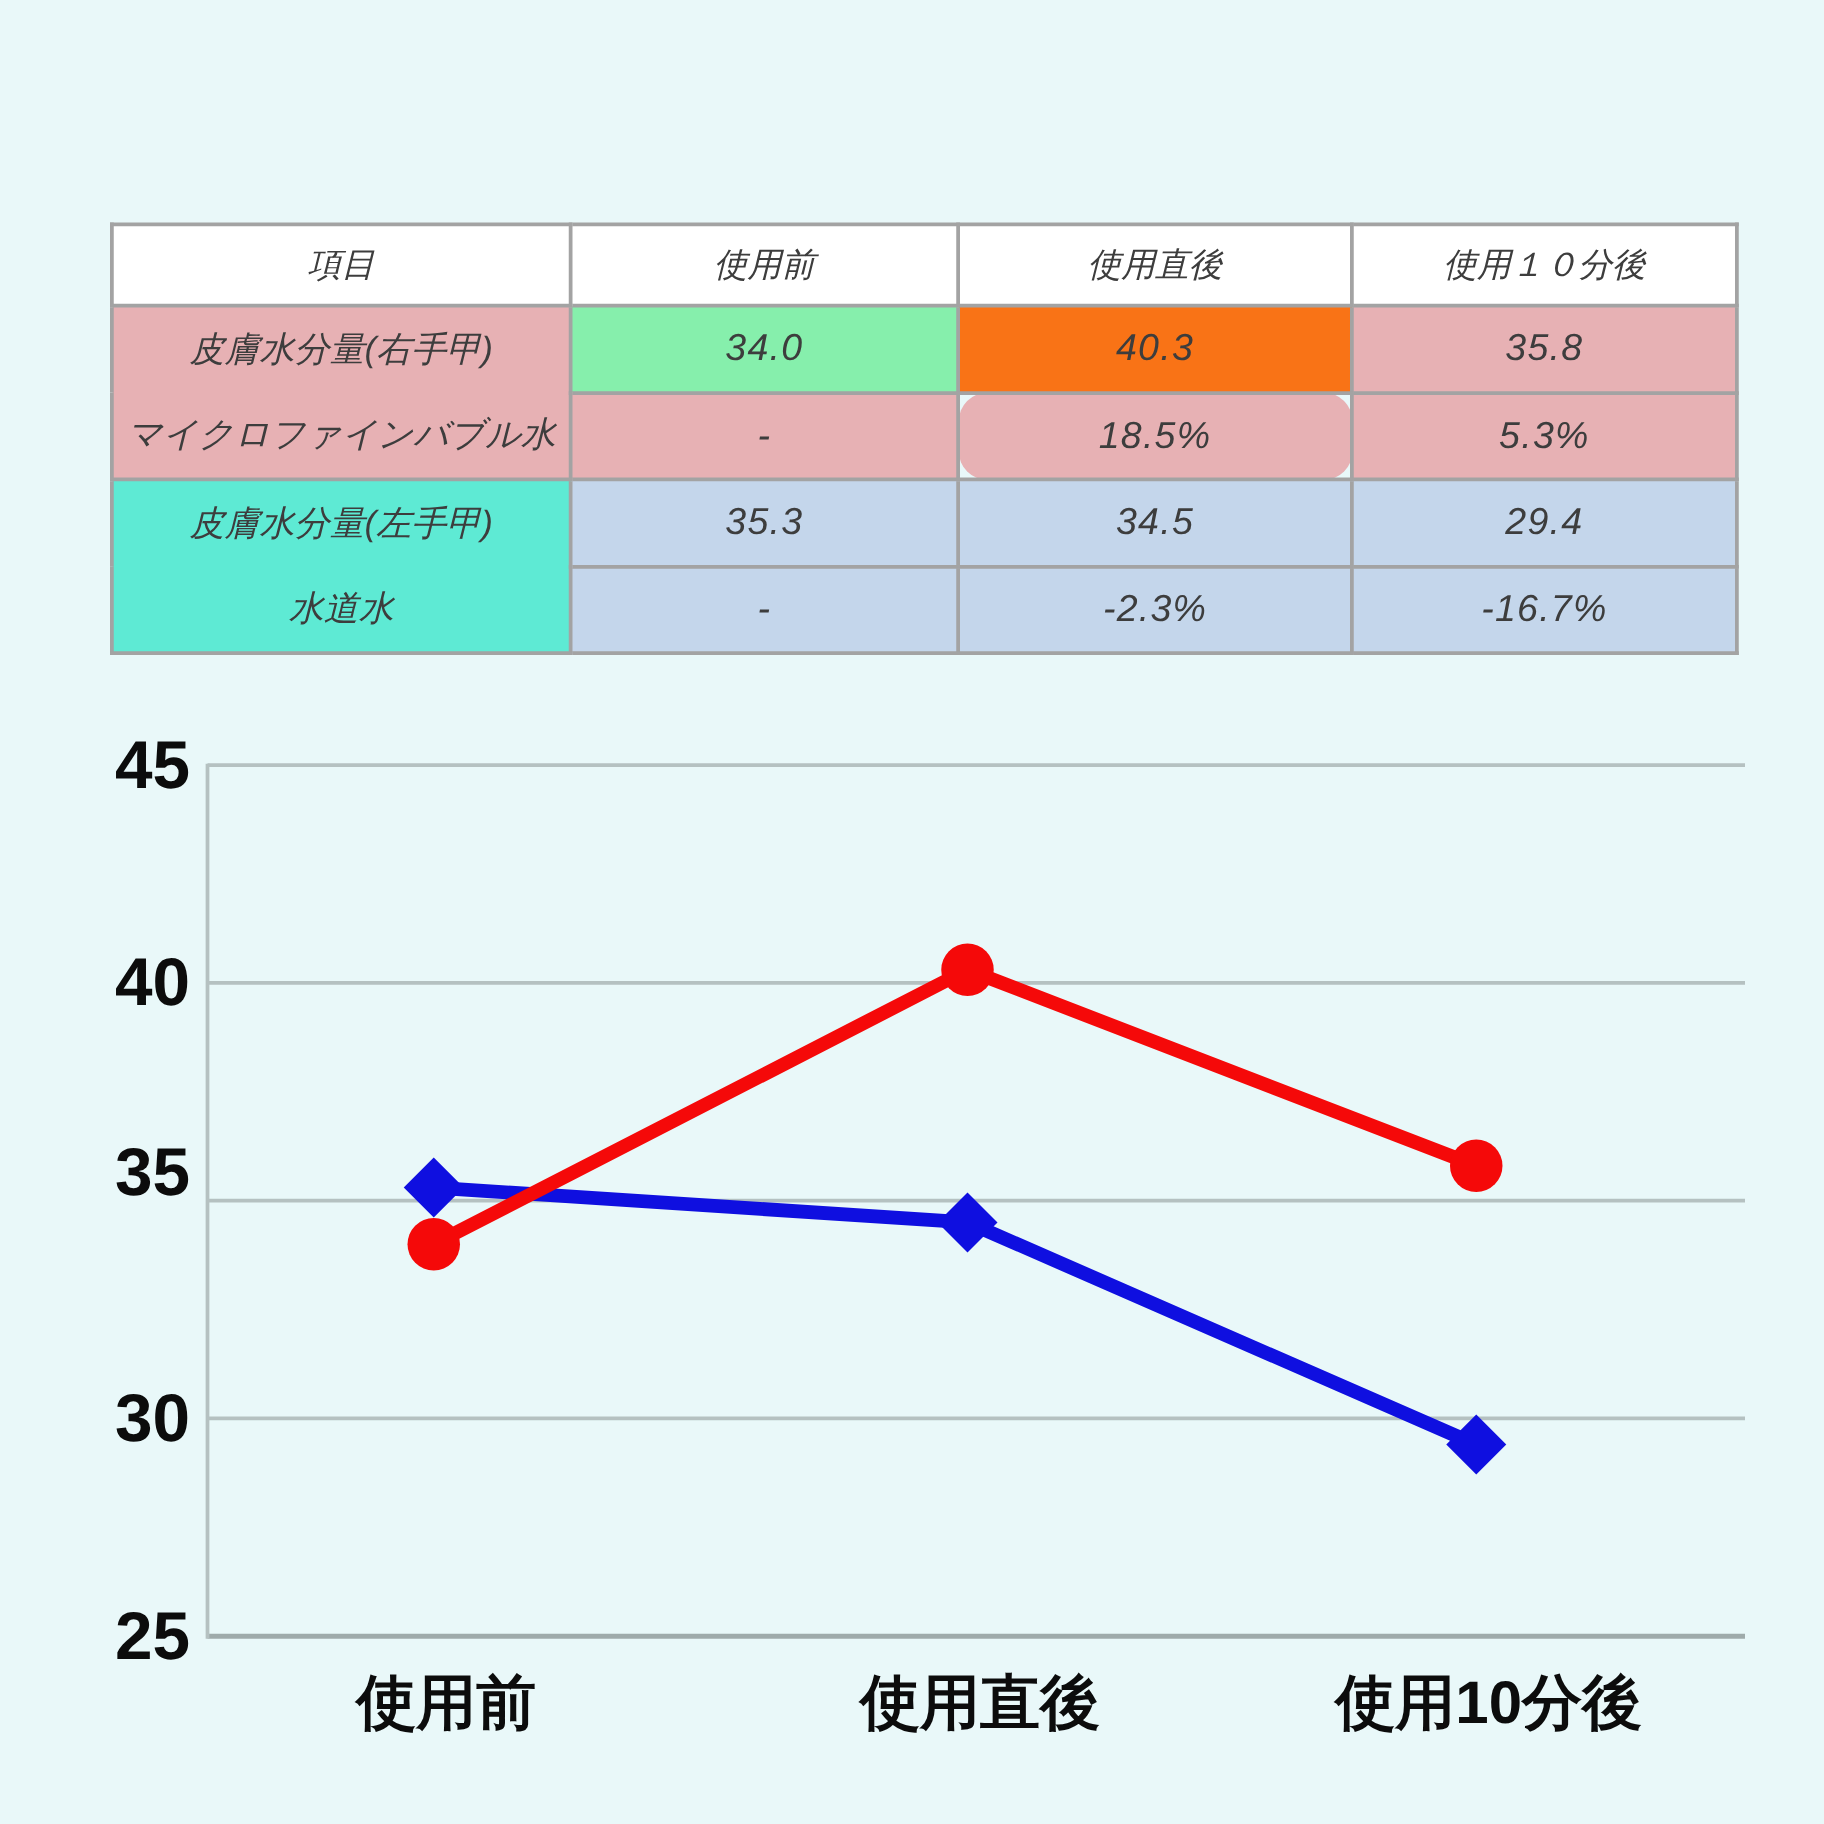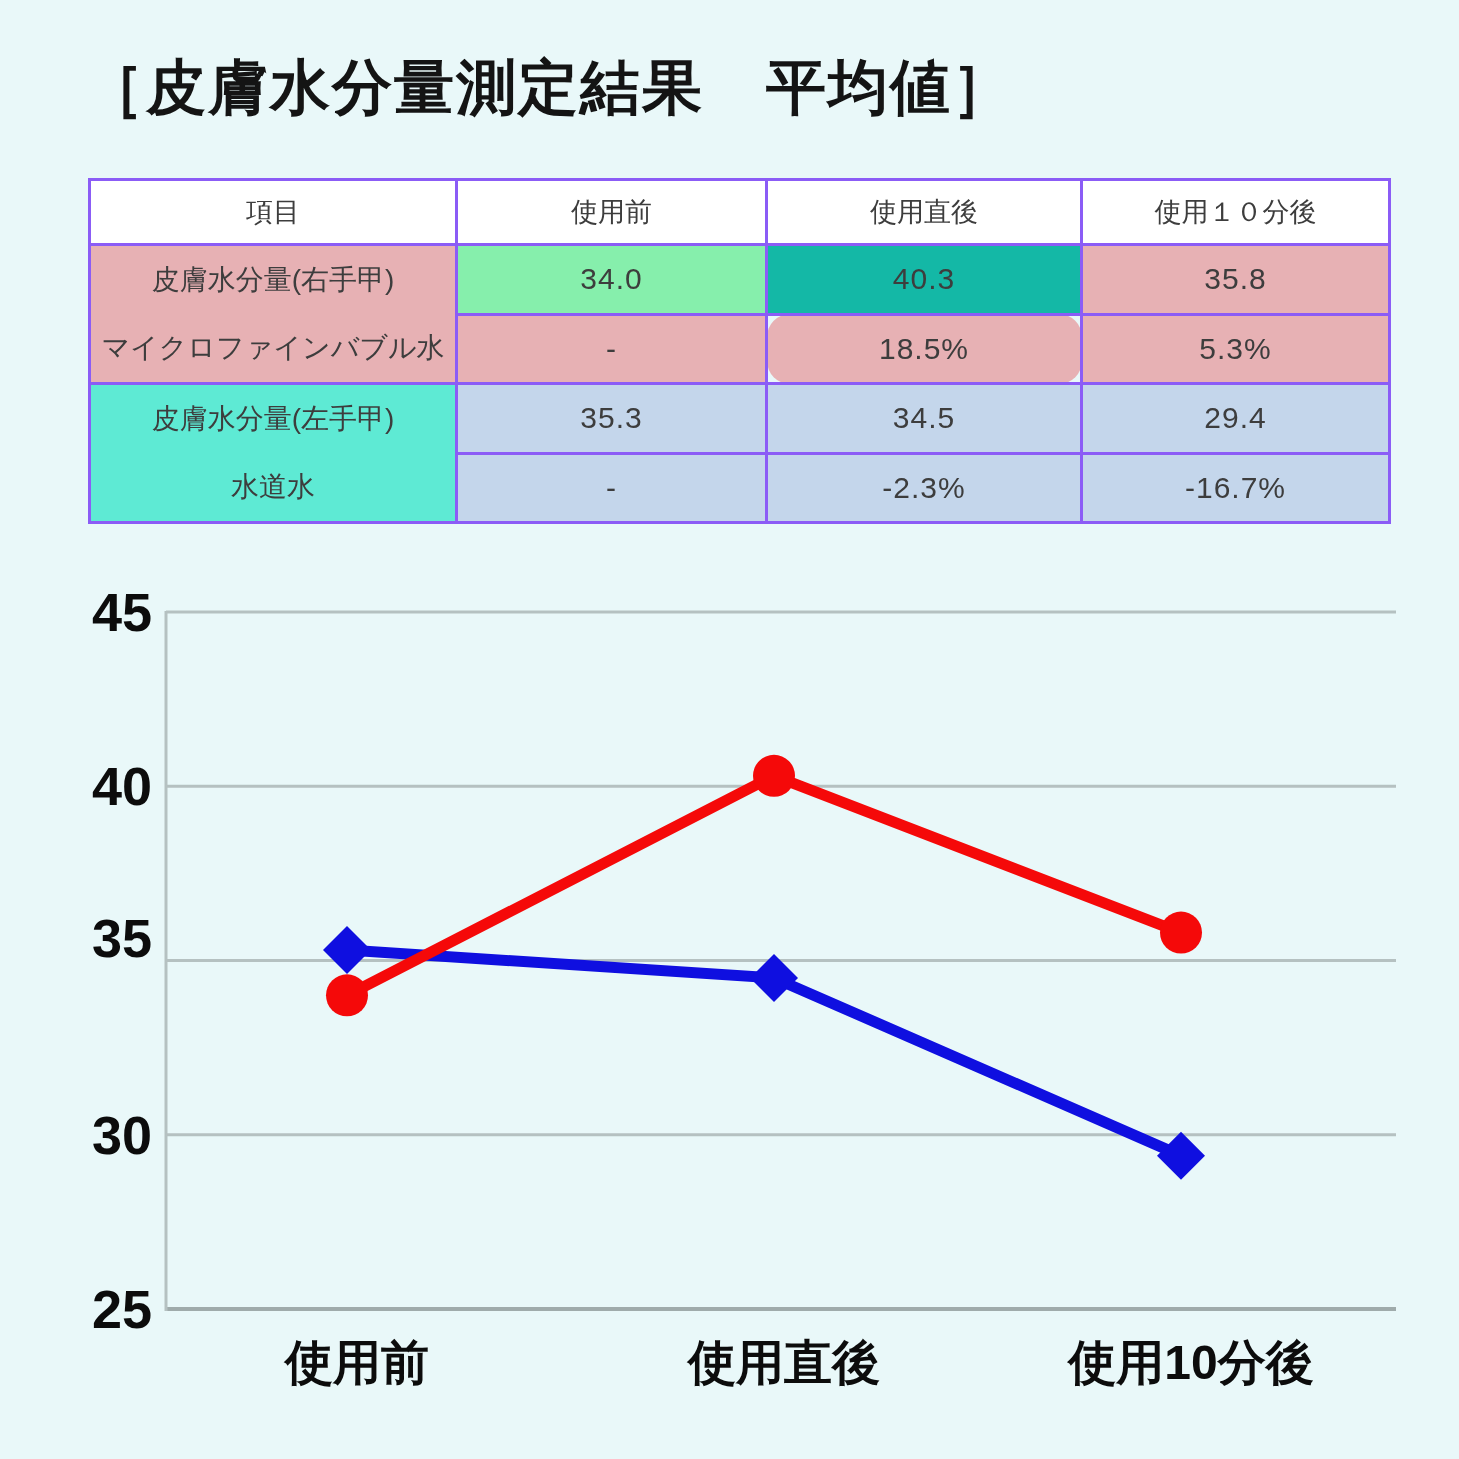--- a/index.html
+++ b/index.html
@@ -13,23 +13,23 @@
     white-space:nowrap;
   }
 
   
   #result-table{
     position:absolute;left:88px;top:178px;
     border-collapse:collapse;table-layout:fixed;
     width:1300px;
   }
   #result-table th,#result-table td{
-    border:3px solid #8b5cf6;
+    border:3px solid #a3a3a3;
     text-align:center;vertical-align:middle;
-    color:#3d3d3d;padding:0;
+    color:#3d3d3d;padding:0;font-style:italic;
   }
   #result-table th{
     background:#ffffff;font-weight:400;font-size:27px;height:62px;
   }
   #result-table td{height:62px;font-size:30px;letter-spacing:1px;}
   #result-table td.label-cell{
     font-size:28px;letter-spacing:0;
   }
   .label-cell .label-stack{
     display:flex;flex-direction:column;justify-content:space-around;
@@ -46,21 +46,20 @@
     position:absolute;width:420px;text-align:center;top:1334px;
     font-size:48px;font-weight:600;color:#0c0c0c;line-height:58px;height:58px;
     white-space:nowrap;
   }
 </style>
 </head>
 <body>
 
 <div id="stage" style="background: rgb(233, 248, 249);">
 
-  <div id="title">［皮膚水分量測定結果　平均値］</div>
 
   <table id="result-table">
     <colgroup>
       <col style="width:367px">
         <col style="width:310px">
         <col style="width:315px">
         <col style="width:308px">
     </colgroup>
     <thead>
       <tr>
@@ -72,21 +71,21 @@
     </thead>
     <tbody>
       <tr class="g0">
         <td class="label-cell g0" rowspan="2" style="background: rgb(231, 177, 180);">
           <div class="label-stack">
             <div>皮膚水分量(右手甲)</div>
             <div>マイクロファインバブル水</div>
           </div>
         </td>
         <td class="g0" style="background: #86efac;">34.0</td>
-        <td class="g0" style="background: #14b8a6;">40.3</td>
+        <td class="g0" style="background: #f97316;">40.3</td>
         <td class="g0" style="background: rgb(231, 177, 180);">35.8</td>
       </tr>
       <tr class="g0">
         <td class="g0" style="background: rgb(231, 177, 180);">-</td>
         <td class="g0" style="background: rgb(231, 177, 180); border-radius: 23px;">18.5%</td>
         <td class="g0" style="background: rgb(231, 177, 180);">5.3%</td>
       </tr>
       <tr class="g1">
         <td class="label-cell g1" rowspan="2" style="background: #5eead4;">
           <div class="label-stack">

